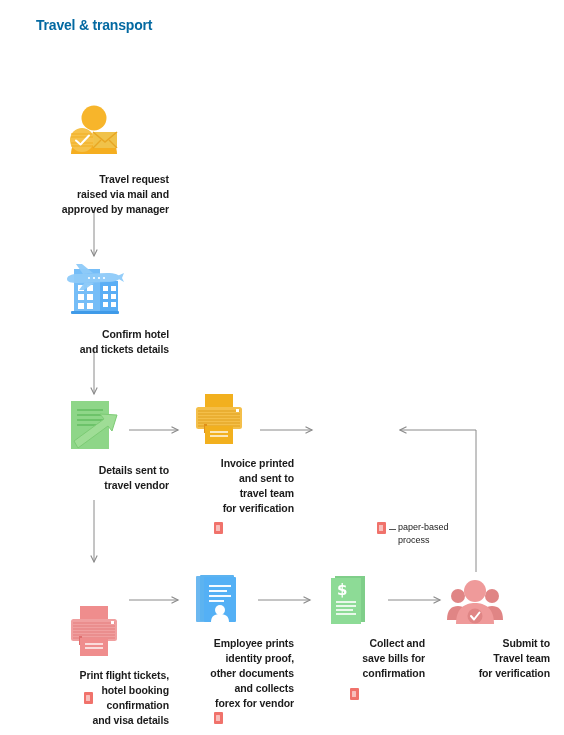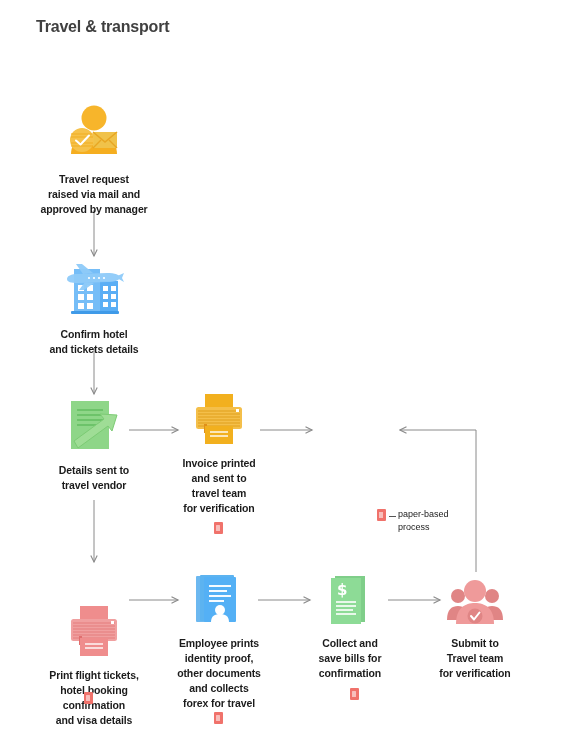--- a/index.html
+++ b/index.html
@@ -10,29 +10,29 @@
     position:relative;
     overflow:hidden;
   }
   #canvas{position:absolute;left:0;top:0;width:564px;height:735px;}
 
   
   .page-title{
     position:absolute;
     left:36px;top:16px;
     width:190px;
-    font-size:16px;
+    font-size:14px;
     font-weight:bold;
     line-height:1.32;
-    color:#404040;
+    color:#0369a1;
     letter-spacing:-0.2px;
   }
 
   
-  .node{position:absolute;width:150px;text-align:center;}
+  .node{position:absolute;width:150px;text-align:right;}
   .node .icon-wrap{
     height:64px;
     display:flex;align-items:flex-end;justify-content:center;
     margin-bottom:8px;
   }
   .node .label{
     font-size:10.5px;
     font-weight:bold;
     color:#1b1b1b;
     line-height:1.42;
@@ -55,21 +55,21 @@
     background:rgba(255,255,255,0.55);
     border-radius:0.5px;
   }
 
   
   .conn{position:absolute;stroke:#8a8a8a;fill:none;}
 
   
   .legend{
     position:absolute;
-    left:377px;top:508px;
+    left:377px;top:521px;
     display:flex;align-items:flex-start;
   }
   .legend .legend-swatch{
     position:relative;
     width:9px;height:12px;
     background:#f0726b;
     border-radius:1px;
     margin-top:1px;
   }
   .legend .legend-swatch::after{
@@ -292,21 +292,21 @@
           <line x1="19" y1="29" x2="34" y2="29"></line>
         </g>
         <circle cx="30" cy="38" r="5" fill="#ffffff"></circle>
         <path d="M21,50 C21,44 25,42 30,42 C35,42 39,44 39,50 Z" fill="#ffffff"></path>
       </svg>
     </div>
     <div class="label">Employee prints
 identity proof,
 other documents
 and collects
-forex for travel</div>
+forex for vendor</div>
   </div>
   <div class="paper-marker" style="left:214px;top:712px;"></div>
 
   <div class="node" style="left:275px;top:564px;">
     <div class="icon-wrap">
       <svg width="58" height="56" viewBox="0 0 58 56">
         <rect x="14" y="4" width="30" height="46" fill="#7fce89"></rect>
         <rect x="10" y="6" width="30" height="46" fill="#8ddb96"></rect>
         <text x="16" y="23" font-family="DejaVu Sans, sans-serif" font-size="15" font-weight="bold" fill="#ffffff">$</text>
         <g stroke="#ffffff" stroke-width="1.6">

